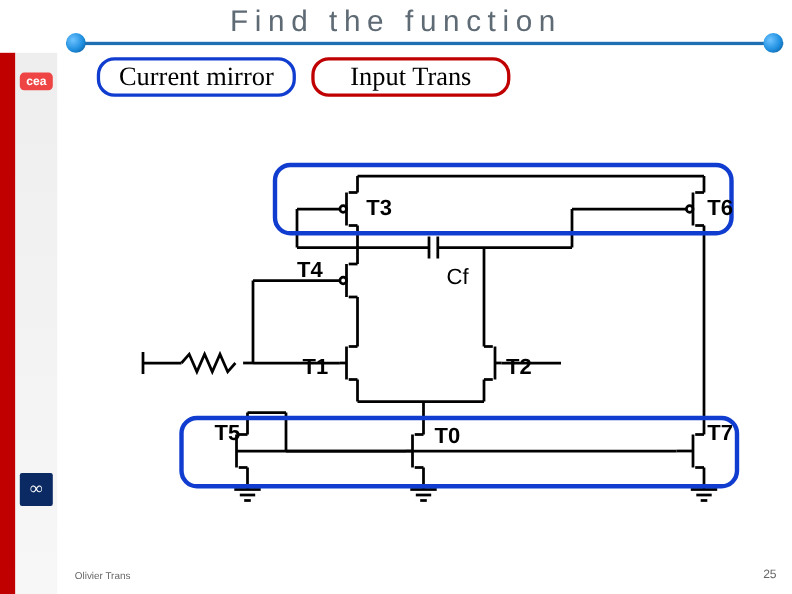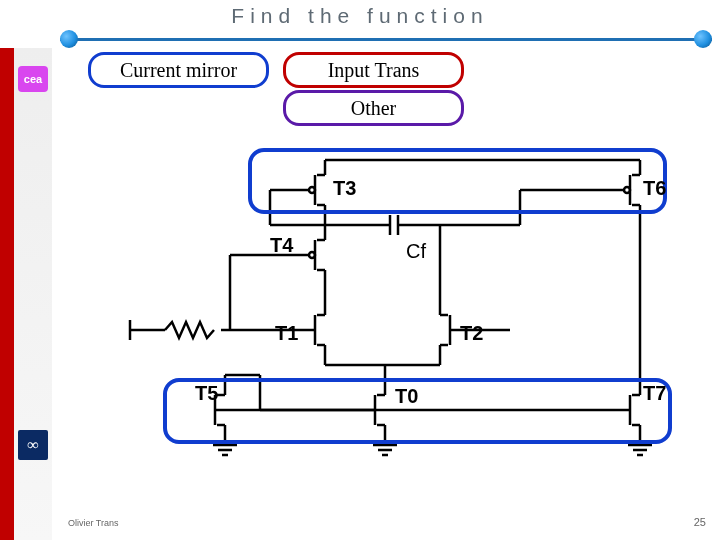--- a/index.html
+++ b/index.html
@@ -1,28 +1,28 @@
 <!DOCTYPE html>
 <html><head>
 <meta charset="utf-8">
 <style>
   html,body{margin:0;padding:0;width:720px;height:540px;font-family:"Times New Roman",serif;color:#000;background:#fff}
   .slide{position:relative;width:720px;height:540px;overflow:hidden}
   .sidebar-red{position:absolute;left:0;top:48px;width:14px;height:492px;background:#c00000}
   .sidebar-grey{position:absolute;left:14px;top:48px;width:38px;height:492px;background:linear-gradient(#eee,#f7f7f7)}
-  .title{position:absolute;left:0;top:4px;width:720px;text-align:center;font-family:Arial,sans-serif;letter-spacing:6px;color:#5e6a74;font-size:21px}
+  .title{position:absolute;left:0;top:4px;width:720px;text-align:center;font-family:Arial,sans-serif;letter-spacing:6px;color:#5e6a74;font-size:27px}
   .hr{position:absolute;left:60px;right:8px;top:38px;height:0;border-top:3px solid #1f6fb3}
   .dot{position:absolute;width:18px;height:18px;border-radius:50%;background:radial-gradient(circle at 35% 35%,#6ec3ff 0%,#1f8fe0 55%,#0a4f85 100%)}
   .dot.left{left:60px;top:30px}
   .dot.right{right:8px;top:30px}
-  .cea-logo{position:absolute;left:18px;top:66px;width:30px;height:26px;background:#d946ef;border-radius:4px;color:#fff;font:bold 11px Arial;display:flex;align-items:center;justify-content:center}
+  .cea-logo{position:absolute;left:18px;top:66px;width:30px;height:16px;background:#ef4444;border-radius:4px;color:#fff;font:bold 11px Arial;display:flex;align-items:center;justify-content:center}
   .irfu-logo{position:absolute;left:18px;top:430px;width:30px;height:30px;background:#0b2a63;border-radius:2px;color:#fff;font:bold 16px Georgia;display:flex;align-items:center;justify-content:center}
   .author{position:absolute;left:68px;bottom:12px;font:9px Arial;color:#666}
   .pagenum{position:absolute;right:14px;bottom:12px;font:11px Arial;color:#666}
-  .pill{position:absolute;height:30px;border-radius:16px;border:3px solid;display:flex;align-items:center;justify-content:center;font-size:20px;background:#fff}
+  .pill{position:absolute;height:30px;border-radius:16px;border:3px solid;display:flex;align-items:center;justify-content:center;font-size:24px;background:#fff}
   .p-cm{left:88px;top:52px;width:175px;border-color:#103dcf}
   .p-it{left:283px;top:52px;width:175px;border-color:#c00000}
   .p-ca{left:88px;top:90px;width:175px;border-color:#0a8a1f}
   .p-ot{left:283px;top:90px;width:175px;border-color:#5a1aa8}
   .schematic{position:absolute;left:110px;top:140px;width:570px;height:330px}
 </style>
 </head>
 <body>
 <div class="slide">
 
@@ -30,21 +30,20 @@
   <div class="hr"></div>
   <div class="dot left"></div>
   <div class="dot right"></div>
   <div class="sidebar-red"></div>
   <div class="sidebar-grey"></div>
   <div class="cea-logo">cea</div>
   <div class="irfu-logo">∞</div>
 
   <div class="pill p-cm">Current mirror</div>
   <div class="pill p-it">Input Trans</div>
-  <div class="pill p-ot">Other</div>
 
   <svg class="schematic" viewBox="0 0 570 330">
     <g stroke="#000" stroke-width="2.5" fill="none">
 
       <line x1="215" y1="20" x2="530" y2="20"></line>
 
       <line x1="215" y1="20" x2="215" y2="35"></line>
       <line x1="205" y1="35" x2="205" y2="65"></line>
       <line x1="215" y1="35" x2="207" y2="35"></line>
       <line x1="215" y1="65" x2="207" y2="65"></line>

